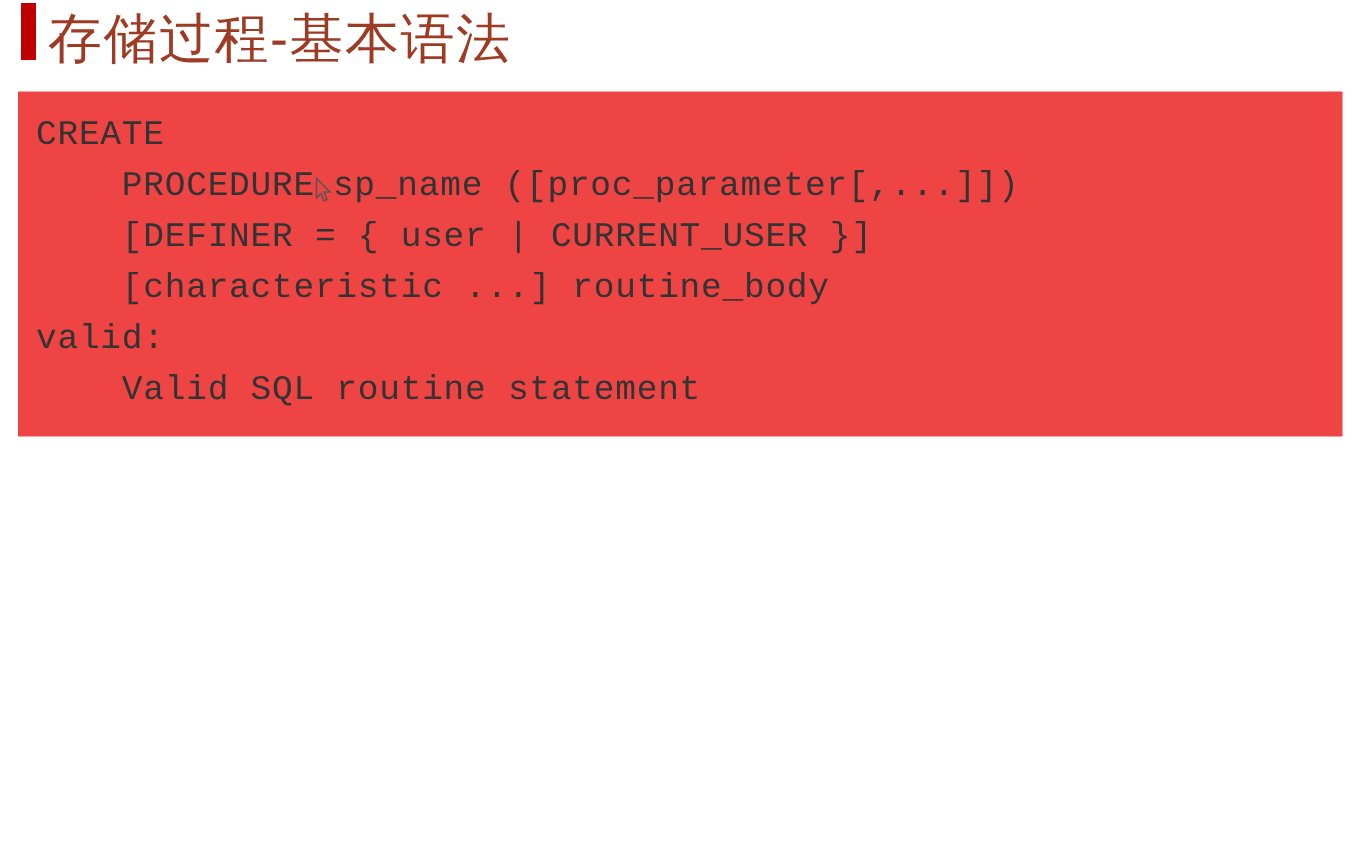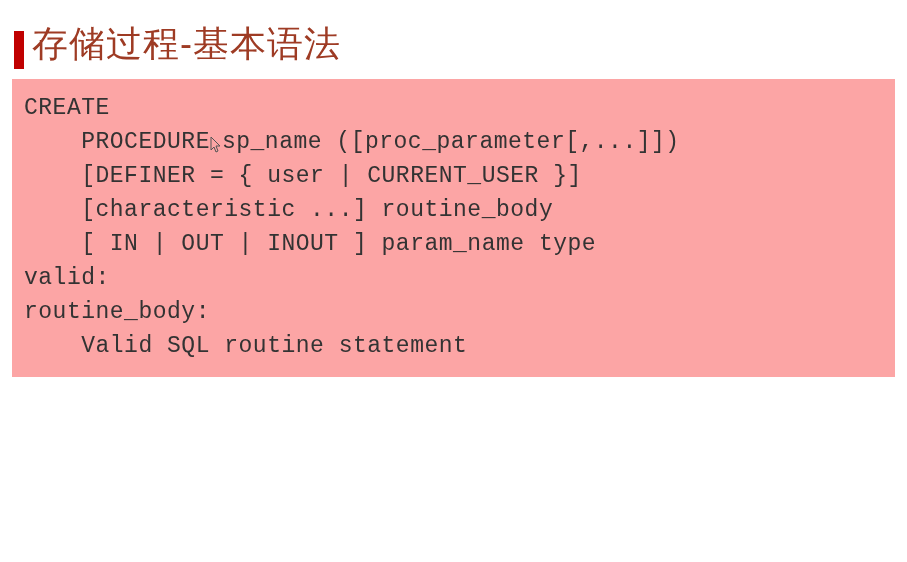--- a/index.html
+++ b/index.html
@@ -5,37 +5,37 @@
     * { margin: 0; padding: 0; box-sizing: border-box; }
     body {
       width: 907px;
       height: 562px;
       background: #ffffff;
       font-family: "Microsoft YaHei", "SimSun", sans-serif;
       overflow: hidden;
     }
     .header {
       display: flex;
-      align-items: flex-end;
-      padding: 20px 14px 10px 14px;
+      align-items: flex-start;
+      padding: 2px 14px 10px 14px;
     }
     .header-bar {
       width: 10px;
       height: 38px;
       background: #c00000;
       margin-right: 8px;
     }
     .header-title {
       font-size: 36px;
       color: #9e3b24;
       font-weight: 400;
       letter-spacing: 1px;
     }
     .code-block {
-      background: #fca5a5;
+      background: #ef4444;
       margin: 0 12px;
       padding: 12px 12px 14px 12px;
       font-family: "Consolas", "Courier New", monospace;
       font-size: 23px;
       line-height: 1.48;
       color: #333;
       letter-spacing: 0.5px;
     }
     .code-line {
       white-space: pre;
@@ -70,17 +70,15 @@
 </div>
 
 <div class="code-block">
   <div class="code-line">CREATE</div>
   <div class="code-line"><span>    PROCEDURE</span><span class="cursor-icon"><svg viewBox="0 0 14 18">
           <path d="M2 1 L2 14 L5 11 L7 16 L9 15 L7 10 L11 10 Z" fill="none" stroke="#555" stroke-width="1"></path>
         </svg></span><span>sp_name ([proc_parameter[,...]])</span></div>
   <div class="code-line">    [DEFINER = { user | CURRENT_USER }]</div>
   <div class="code-line">    [characteristic ...] routine_body</div>
   <div class="code-line"></div>
-  <div class="code-line">    [ IN | OUT | INOUT ] param_name type</div>
   <div class="code-line">valid:</div>
-  <div class="code-line">routine_body:</div>
   <div class="code-line">    Valid SQL routine statement</div>
 </div>
 
 </body></html>

